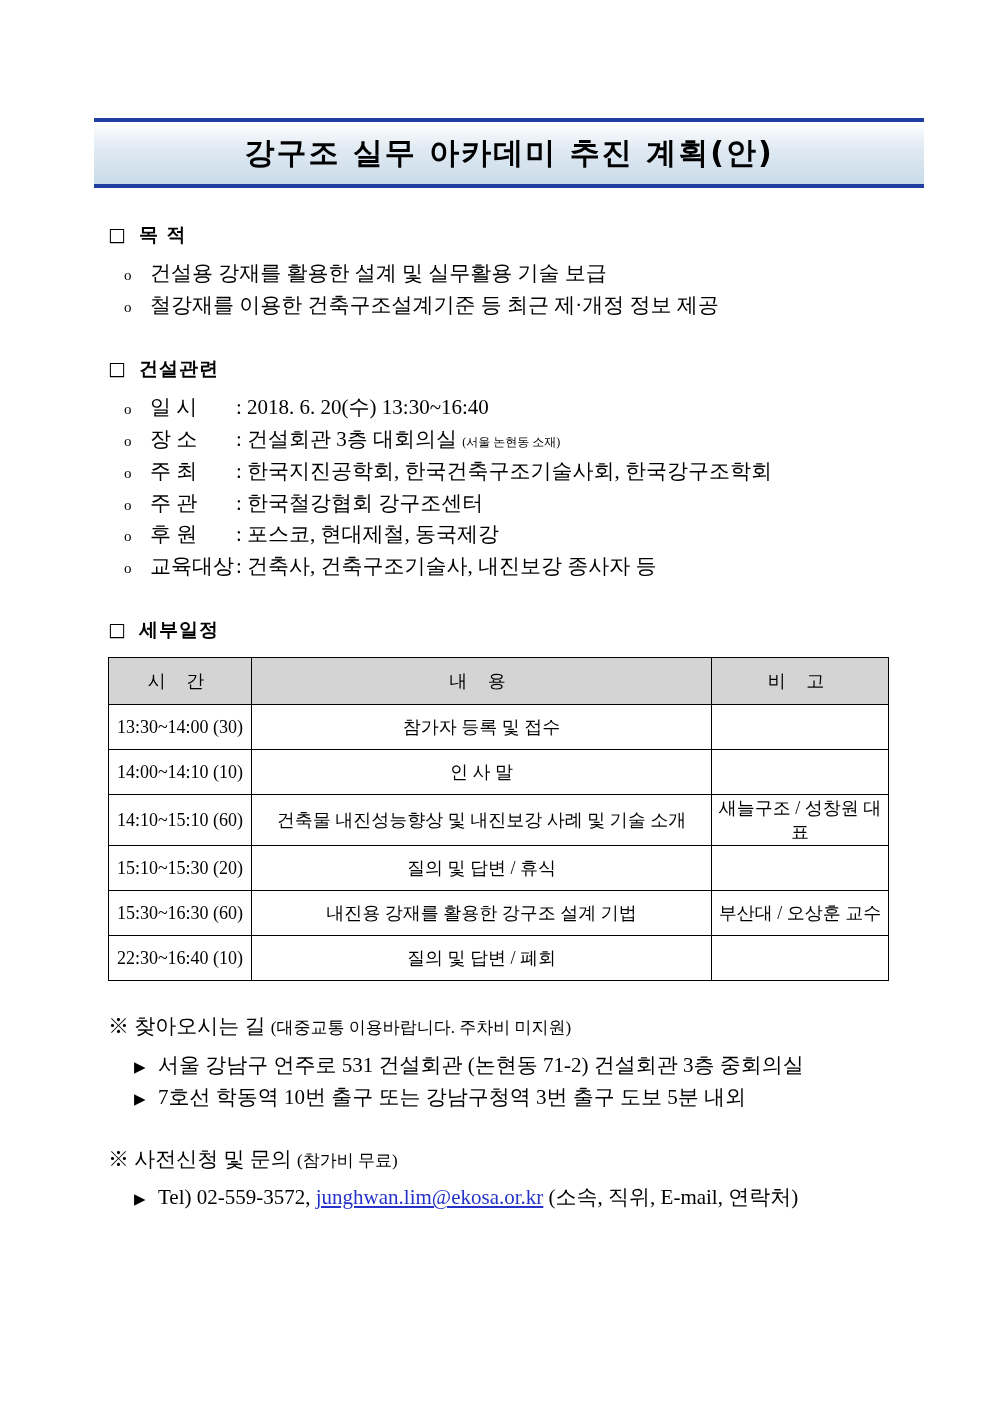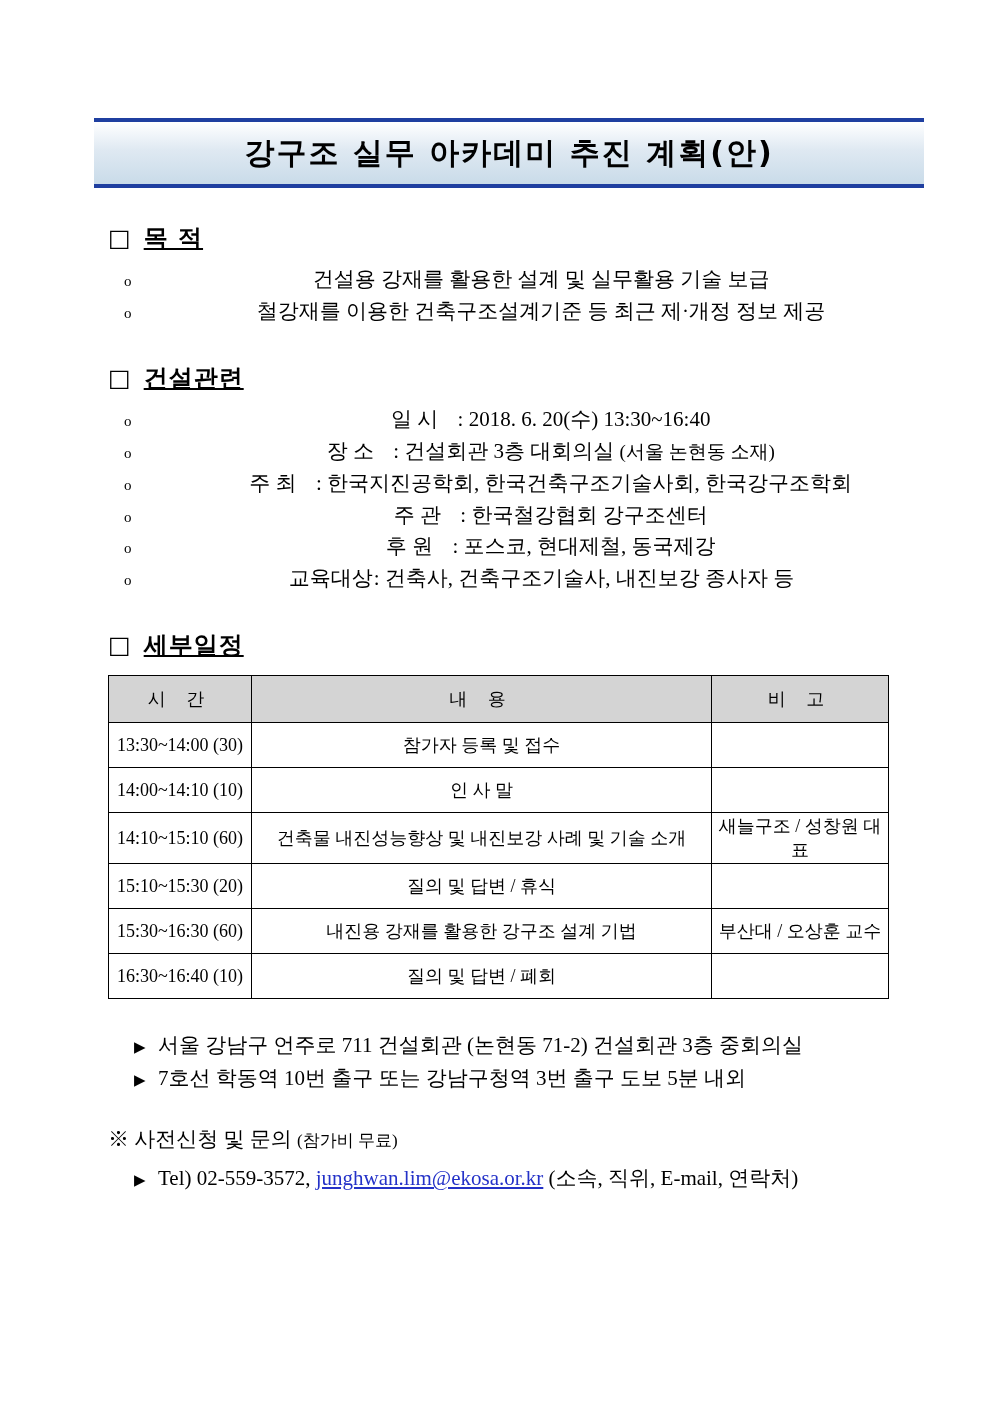--- a/index.html
+++ b/index.html
@@ -40,26 +40,25 @@
     letter-spacing: 2px;
     color: #000000;
   }
 
   
   .section {
     margin-top: 34px;
   }
   .sec-head {
     font-family: "DejaVu Sans", "Liberation Sans", sans-serif;
-    font-size: 24px;
+    font-size: 19px;
     font-weight: bold;
     letter-spacing: 1px;
     margin-left: 22px;
     margin-bottom: 10px;
-    text-decoration: underline;
   }
   .sec-head .box {
     display: inline-block;
     margin-right: 12px;
   }
 
   
   ul.bullets {
     list-style: none;
     margin: 0;
@@ -69,27 +68,27 @@
     font-size: 21px;
     line-height: 1.52;
     display: flex;
     align-items: baseline;
   }
   ul.bullets li .mark {
     width: 26px;
     flex: 0 0 26px;
     font-size: 15px;
   }
-  ul.bullets li .txt { flex: 1 1 auto; text-align: center; }
+  ul.bullets li .txt { flex: 1 1 auto; }
 
   .lbl {
     display: inline-block;
     width: 86px;
   }
-  .small { font-size: 19px; }
+  .small { font-size: 12px; }
 
   
   table.schedule {
     border-collapse: collapse;
     margin: 14px 0 0 22px;
     width: 780px;
     table-layout: fixed;
   }
   table.schedule th, table.schedule td {
     border: 1px solid #000000;
@@ -241,33 +240,38 @@
           <td class="time">15:10~15:30 (20)</td>
           <td>질의 및 답변 / 휴식</td>
           <td class="note"></td>
         </tr>
         <tr>
           <td class="time">15:30~16:30 (60)</td>
           <td>내진용 강재를 활용한 강구조 설계 기법</td>
           <td class="note">부산대 / 오상훈 교수</td>
         </tr>
         <tr>
-          <td class="time">16:30~16:40 (10)</td>
+          <td class="time">22:30~16:40 (10)</td>
           <td>질의 및 답변 / 폐회</td>
           <td class="note"></td>
         </tr>
       </tbody>
     </table>
   </div>
 
   <div class="note-block">
+    <div class="note-line">
+      <span>※</span>
+      <span>찾아오시는 길</span>
+      <span class="paren">(대중교통 이용바랍니다. 주차비 미지원)</span>
+    </div>
     <ul class="arrows">
       <li>
         <span class="mark">▶</span>
-        <span>서울 강남구 언주로 711 건설회관 (논현동 71-2) 건설회관 3층 중회의실</span>
+        <span>서울 강남구 언주로 531 건설회관 (논현동 71-2) 건설회관 3층 중회의실</span>
       </li>
       <li>
         <span class="mark">▶</span>
         <span>7호선 학동역 10번 출구 또는 강남구청역 3번 출구 도보 5분 내외</span>
       </li>
     </ul>
   </div>
 
   <div class="note-block">
     <div class="note-line">

